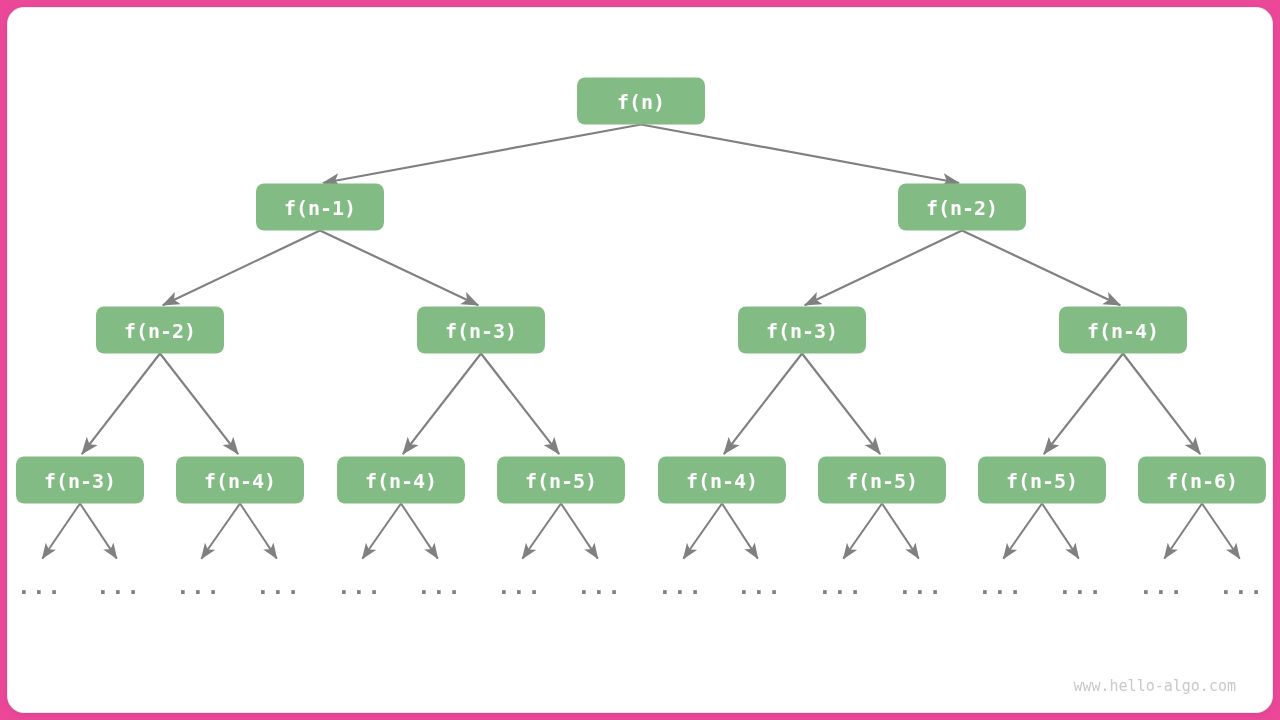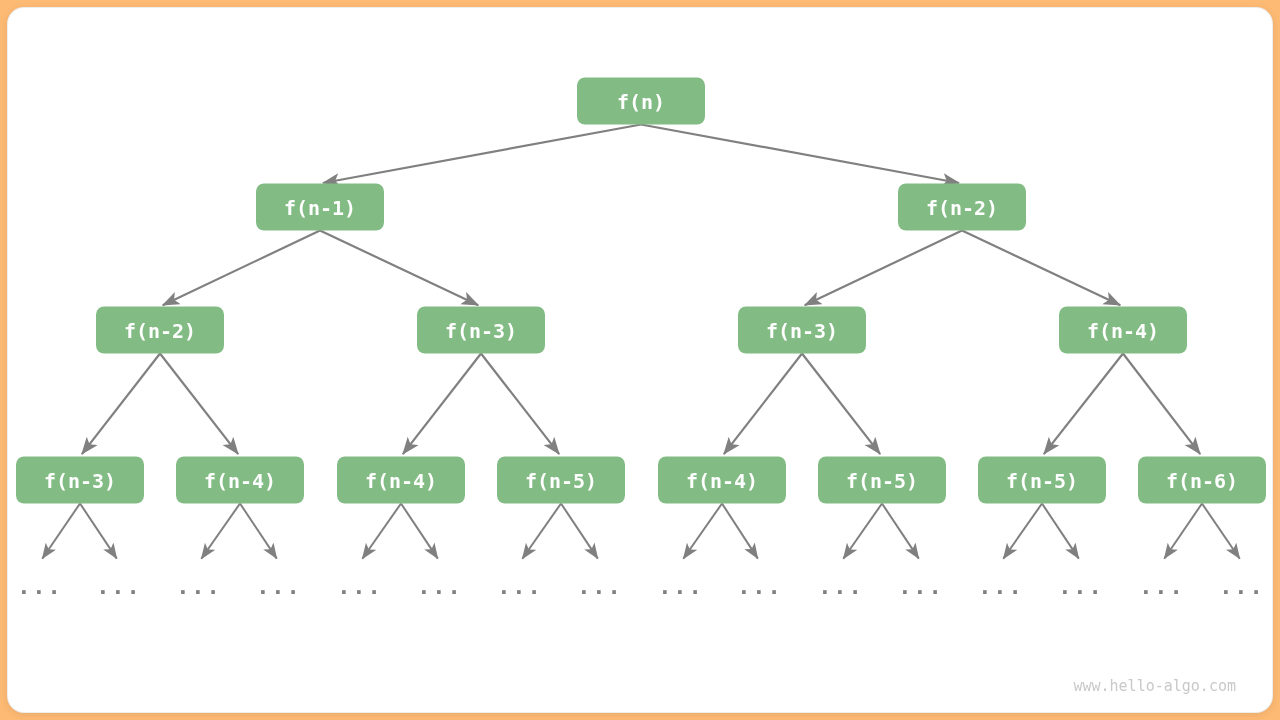--- a/index.html
+++ b/index.html
@@ -7,21 +7,21 @@
     margin: 0;
     padding: 0;
     background: #ffffff;
     font-family: "DejaVu Sans Mono", monospace;
   }
   #page {
     position: relative;
     width: 1280px;
     height: 720px;
     overflow: hidden;
-    background: #fdba74;
+    background: #ec4899;
   }
   .card {
     position: absolute;
     left: 8px;
     top: 8px;
     width: 1264px;
     height: 704px;
     background: #ffffff;
     border-radius: 16px;
     box-shadow: 0 0 0 1px #ededed, 0 2px 10px rgba(0,0,0,0.10);

